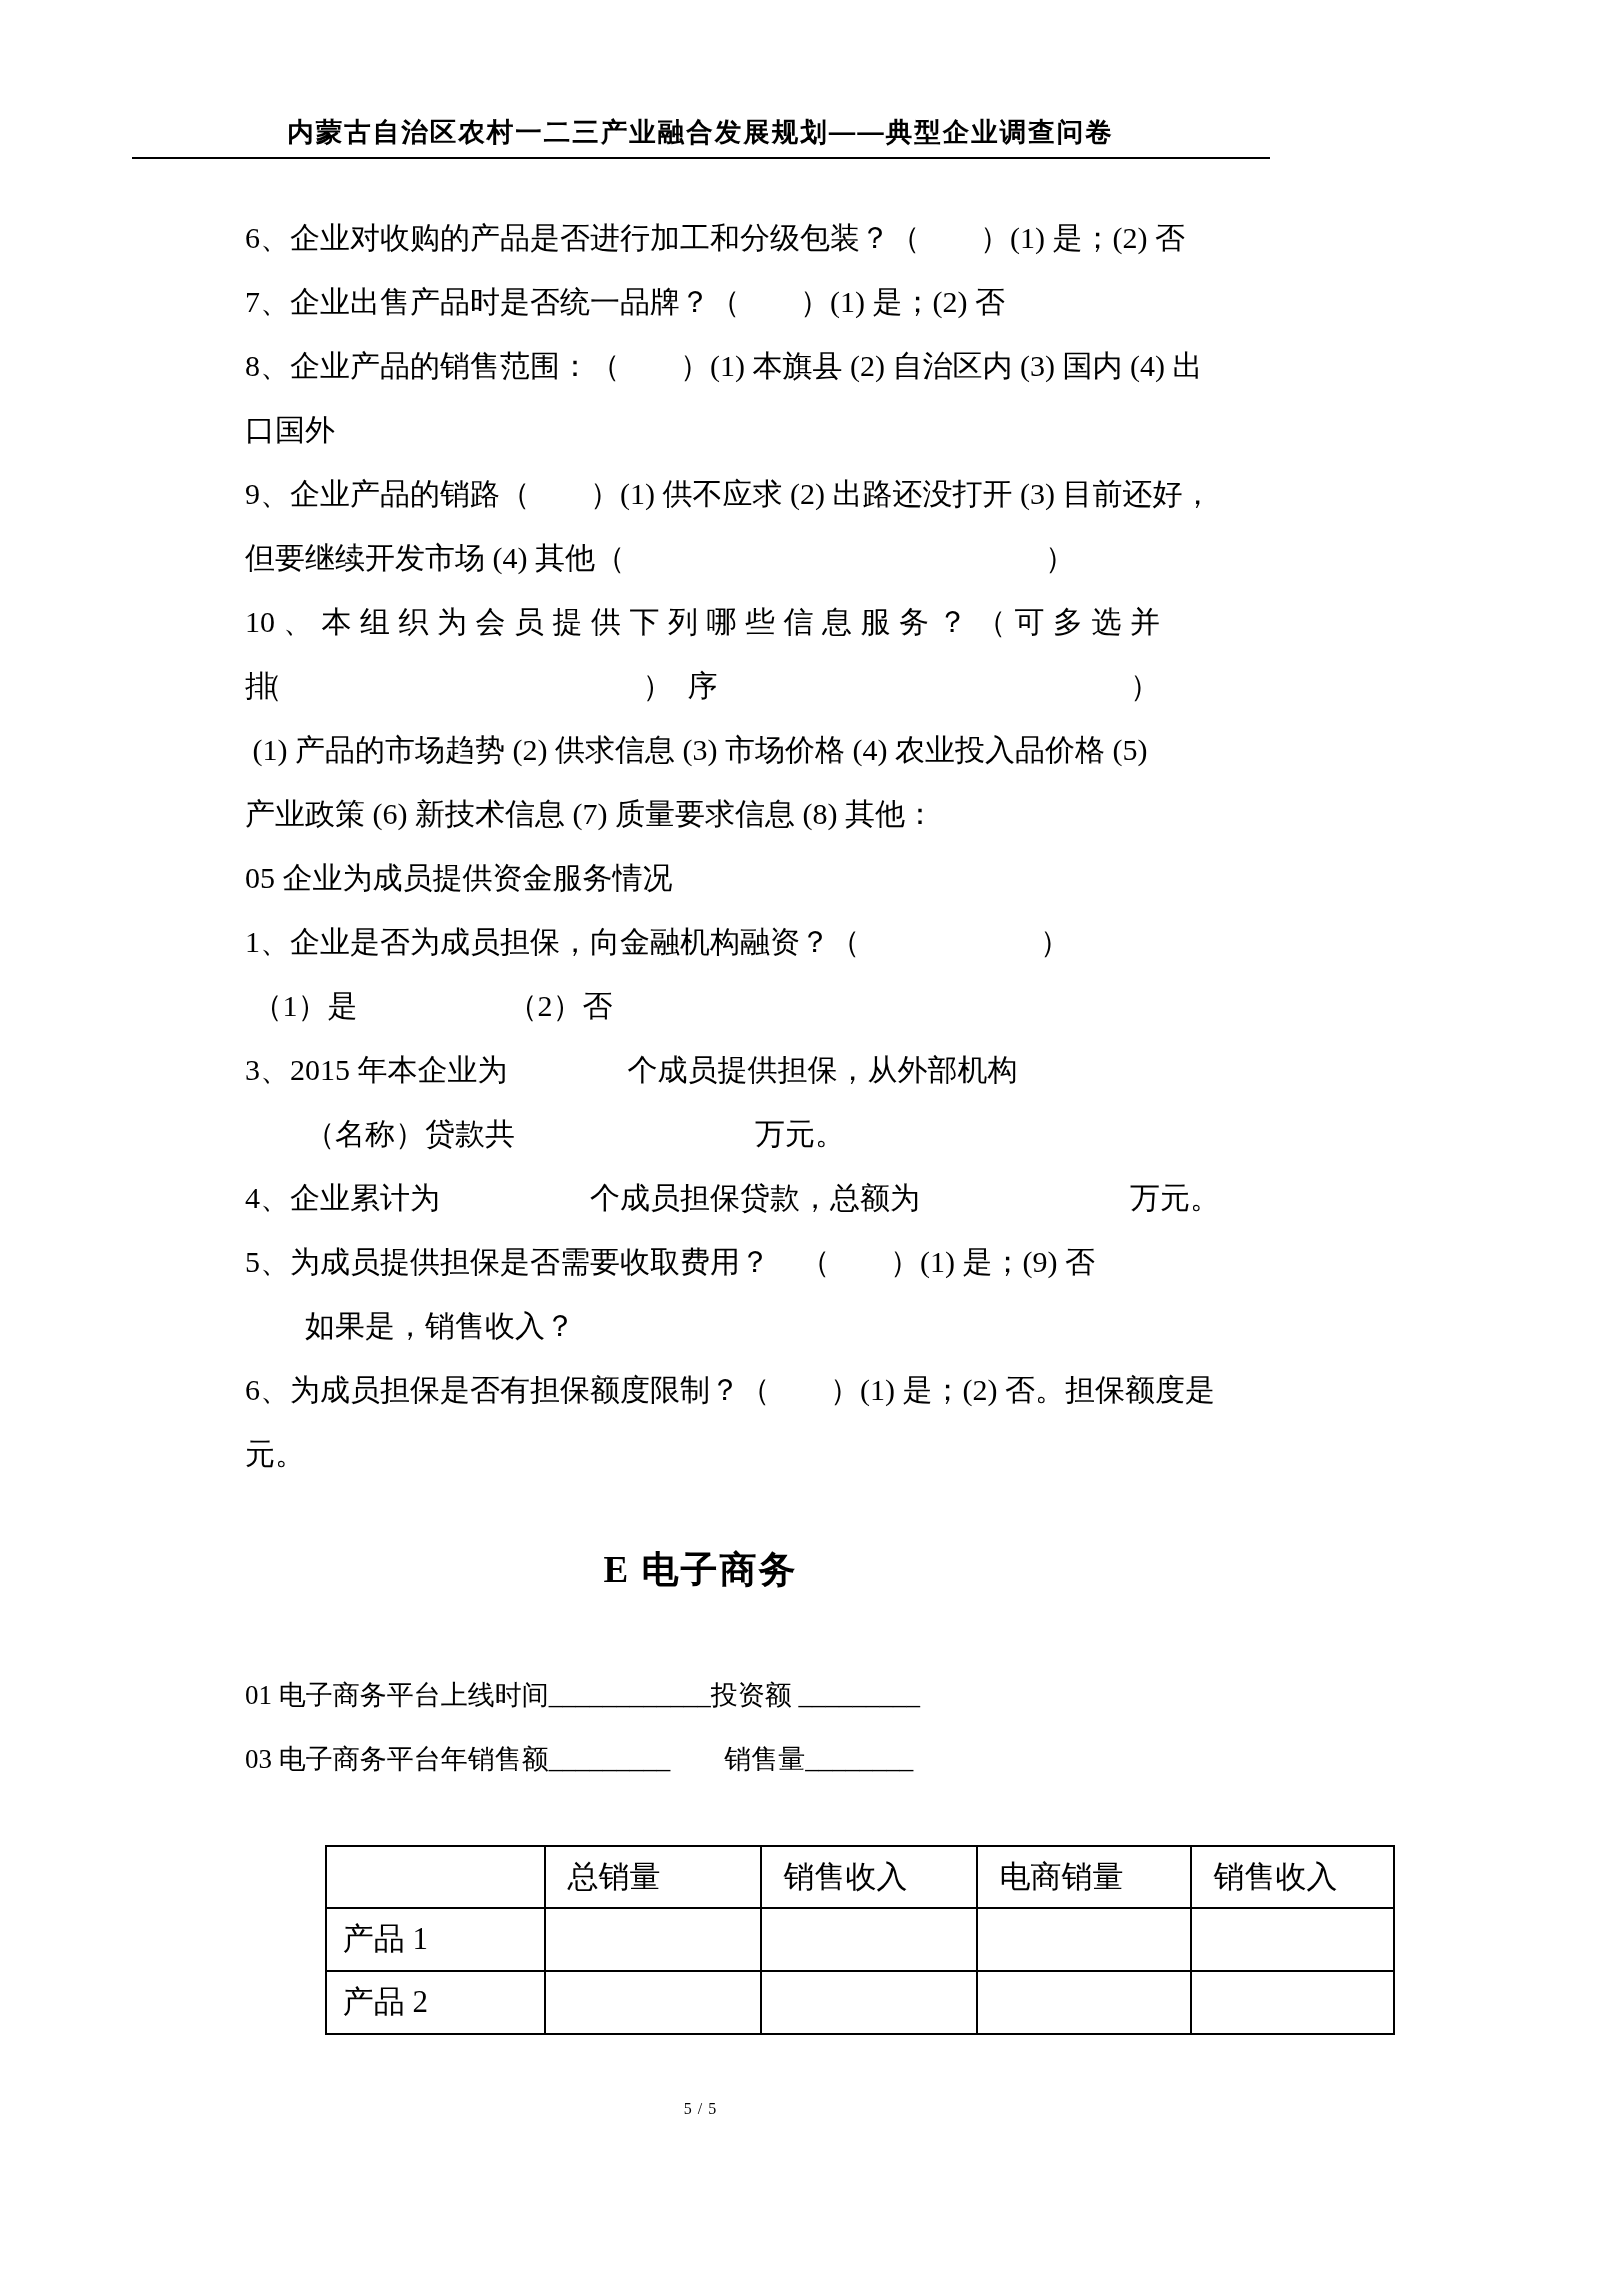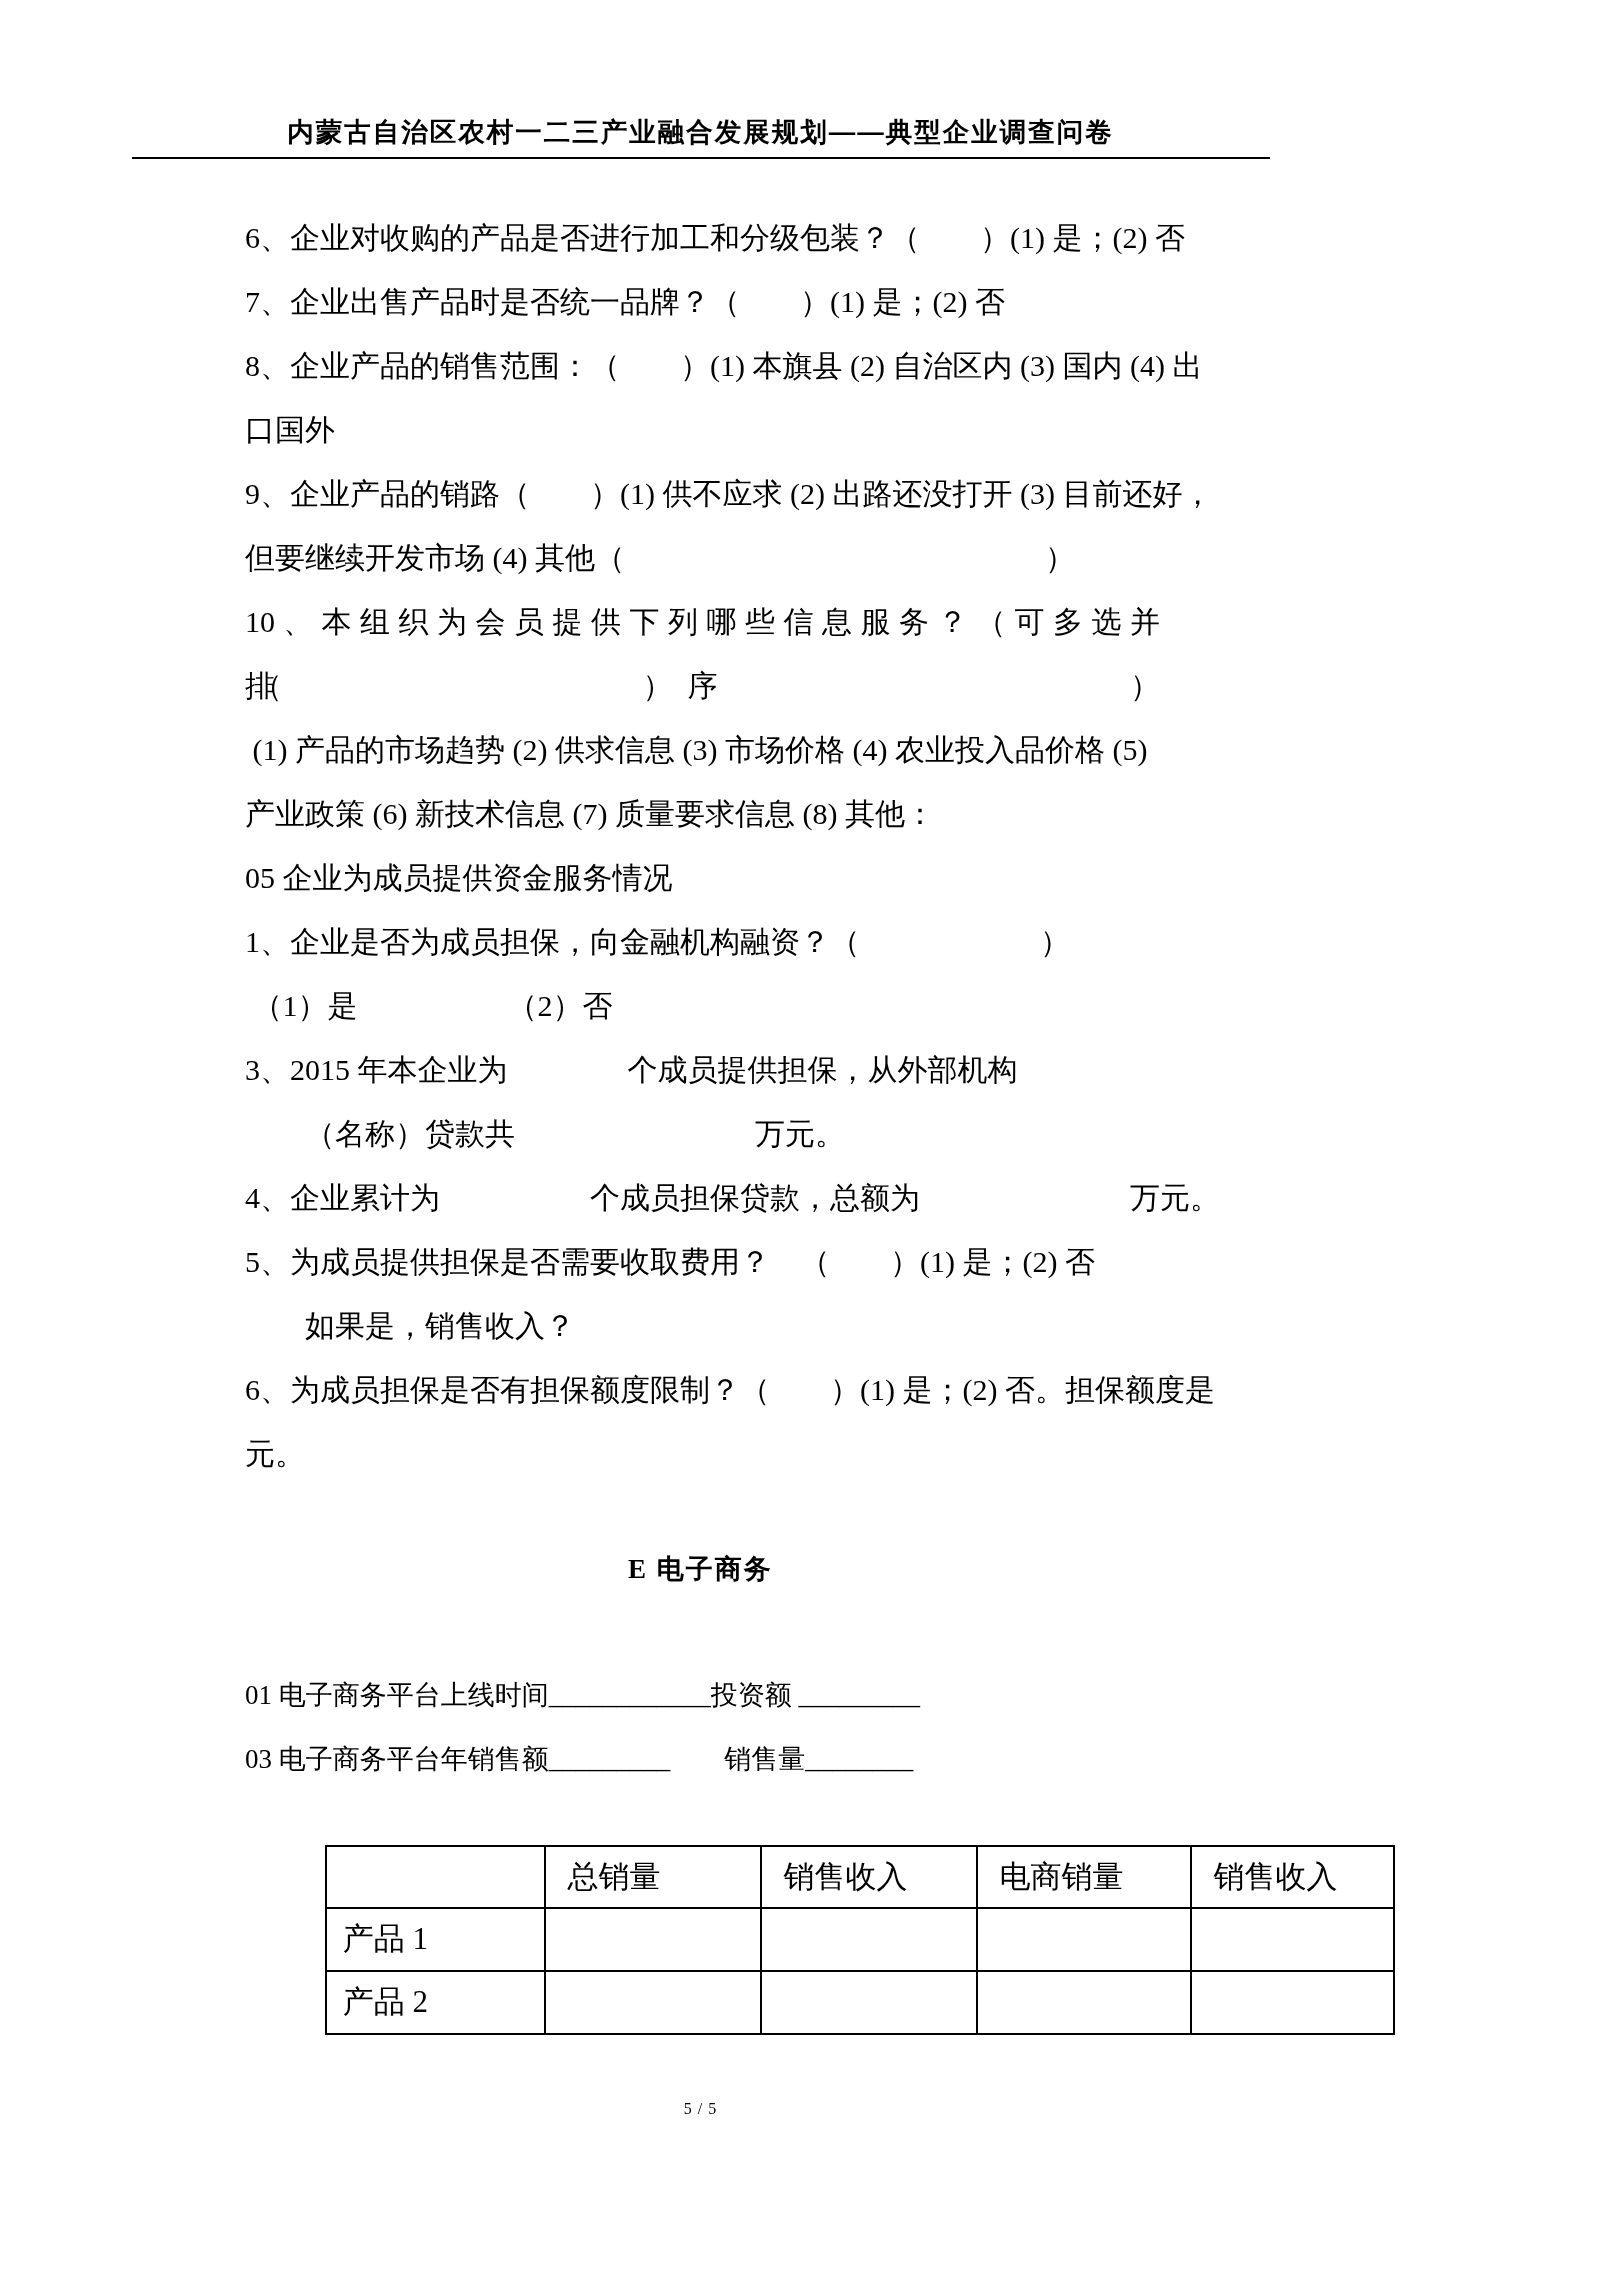--- a/index.html
+++ b/index.html
@@ -40,21 +40,21 @@
   .line.justify {
     white-space:normal;
     text-align:justify;
     text-align-last:justify;
   }
   .section-heading {
     margin-top:59px;
     height:49px;
     line-height:49px;
     text-align:center;
-    font-size:27px;
+    font-size:37px;
     font-weight:bold;
     letter-spacing:2px;
   }
   .section-lines {
     margin:69px 241px 0 245px;
     font-size:27px;
   }
   .ecom-table {
     margin:54px 0 0 325px;
     border-collapse:collapse;
@@ -106,21 +106,21 @@
     <div class="line justify">10 、 本 组 织 为 会 员 提 供 下 列 哪 些 信 息 服 务 ？ （ 可 多 选 并 排 序 ）</div>
     <div class="line"> （　　　　　　　　　　　　）</div>
     <div class="line"> (1) 产品的市场趋势 (2) 供求信息 (3) 市场价格 (4) 农业投入品价格 (5)</div>
     <div class="line">产业政策 (6) 新技术信息 (7) 质量要求信息 (8) 其他：</div>
     <div class="line">05 企业为成员提供资金服务情况</div>
     <div class="line">1、企业是否为成员担保，向金融机构融资？（　　　　　　）</div>
     <div class="line"> （1）是　　　　　（2）否</div>
     <div class="line">3、2015 年本企业为　　　　个成员提供担保，从外部机构</div>
     <div class="line">　　（名称）贷款共　　　　　　　　万元。</div>
     <div class="line">4、企业累计为　　　　　个成员担保贷款，总额为　　　　　　　万元。</div>
-    <div class="line">5、为成员提供担保是否需要收取费用？　（　　）(1) 是；(2) 否</div>
+    <div class="line">5、为成员提供担保是否需要收取费用？　（　　）(1) 是；(9) 否</div>
     <div class="line">　　如果是，销售收入？</div>
     <div class="line">6、为成员担保是否有担保额度限制？（　　）(1) 是；(2) 否。担保额度是</div>
     <div class="line">元。</div>
   </div>
 
   <div class="section-heading">E 电子商务</div>
 
   <div class="section-lines">
     <div class="line">01 电子商务平台上线时间____________投资额 _________</div>
     <div class="line">03 电子商务平台年销售额_________　　销售量________</div>

